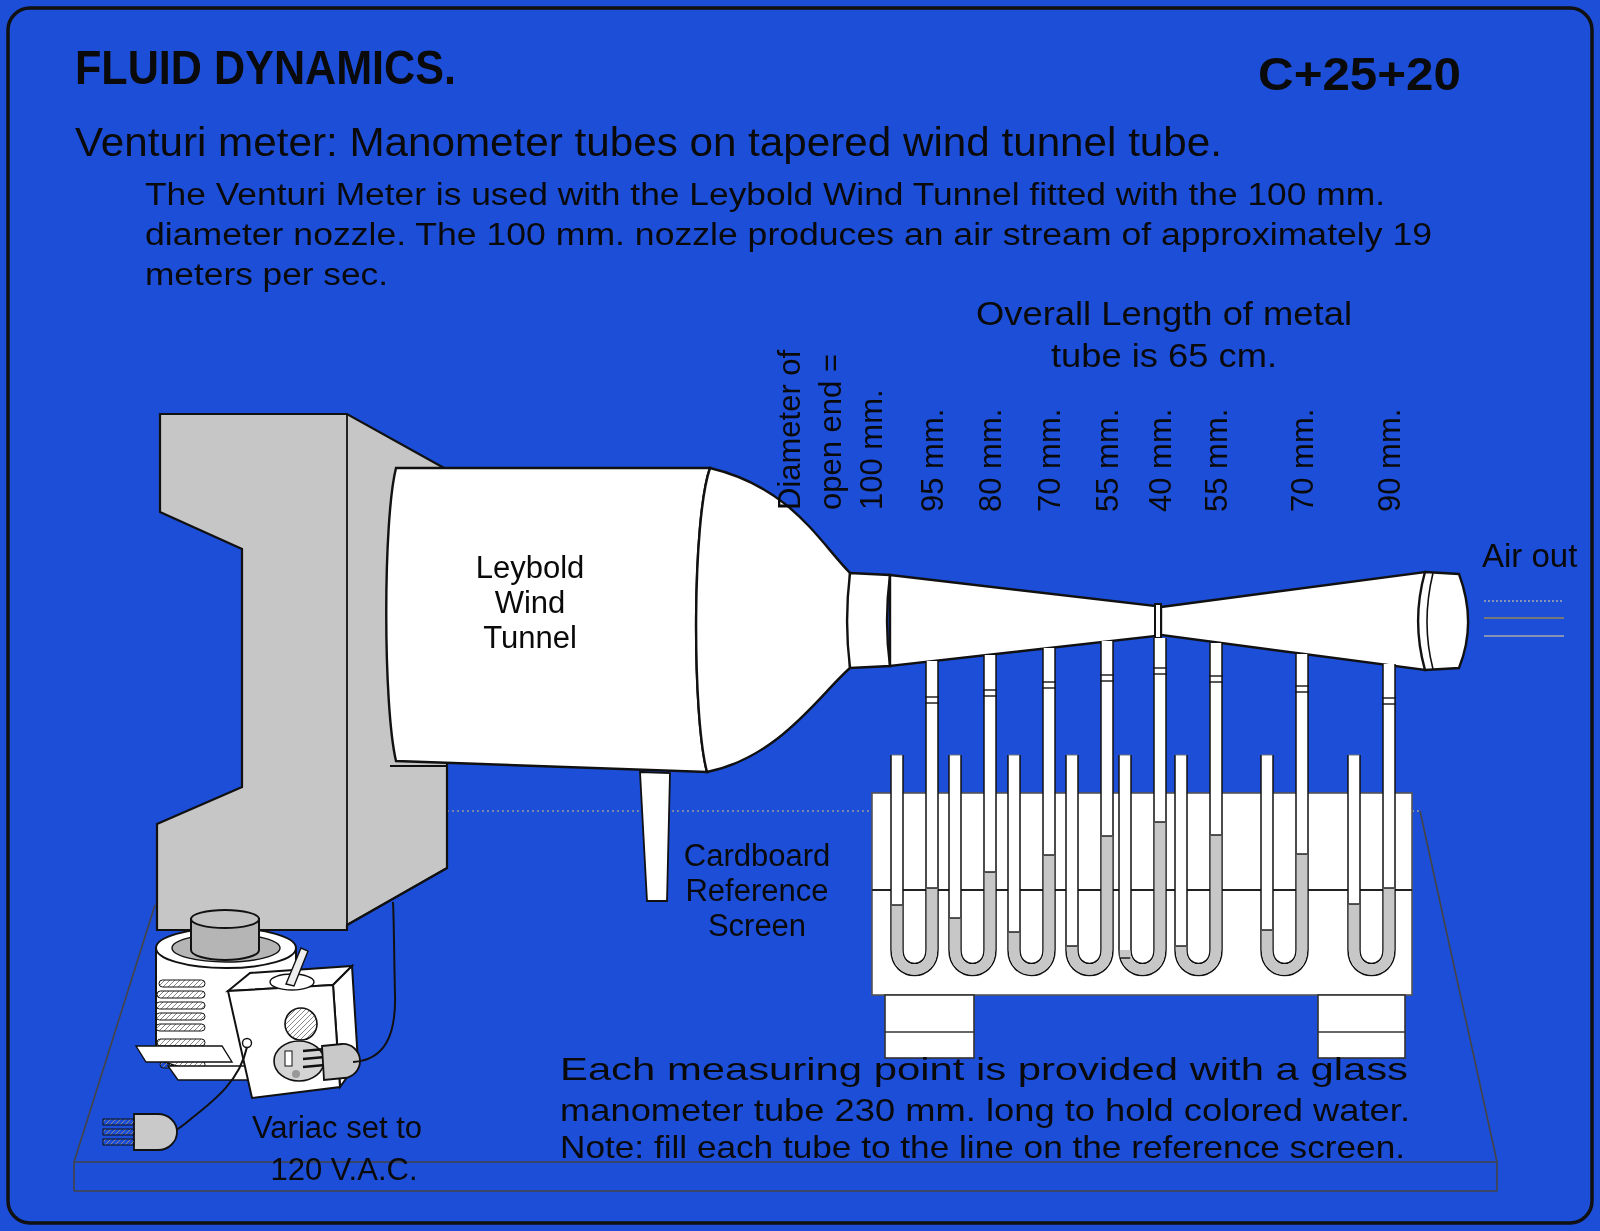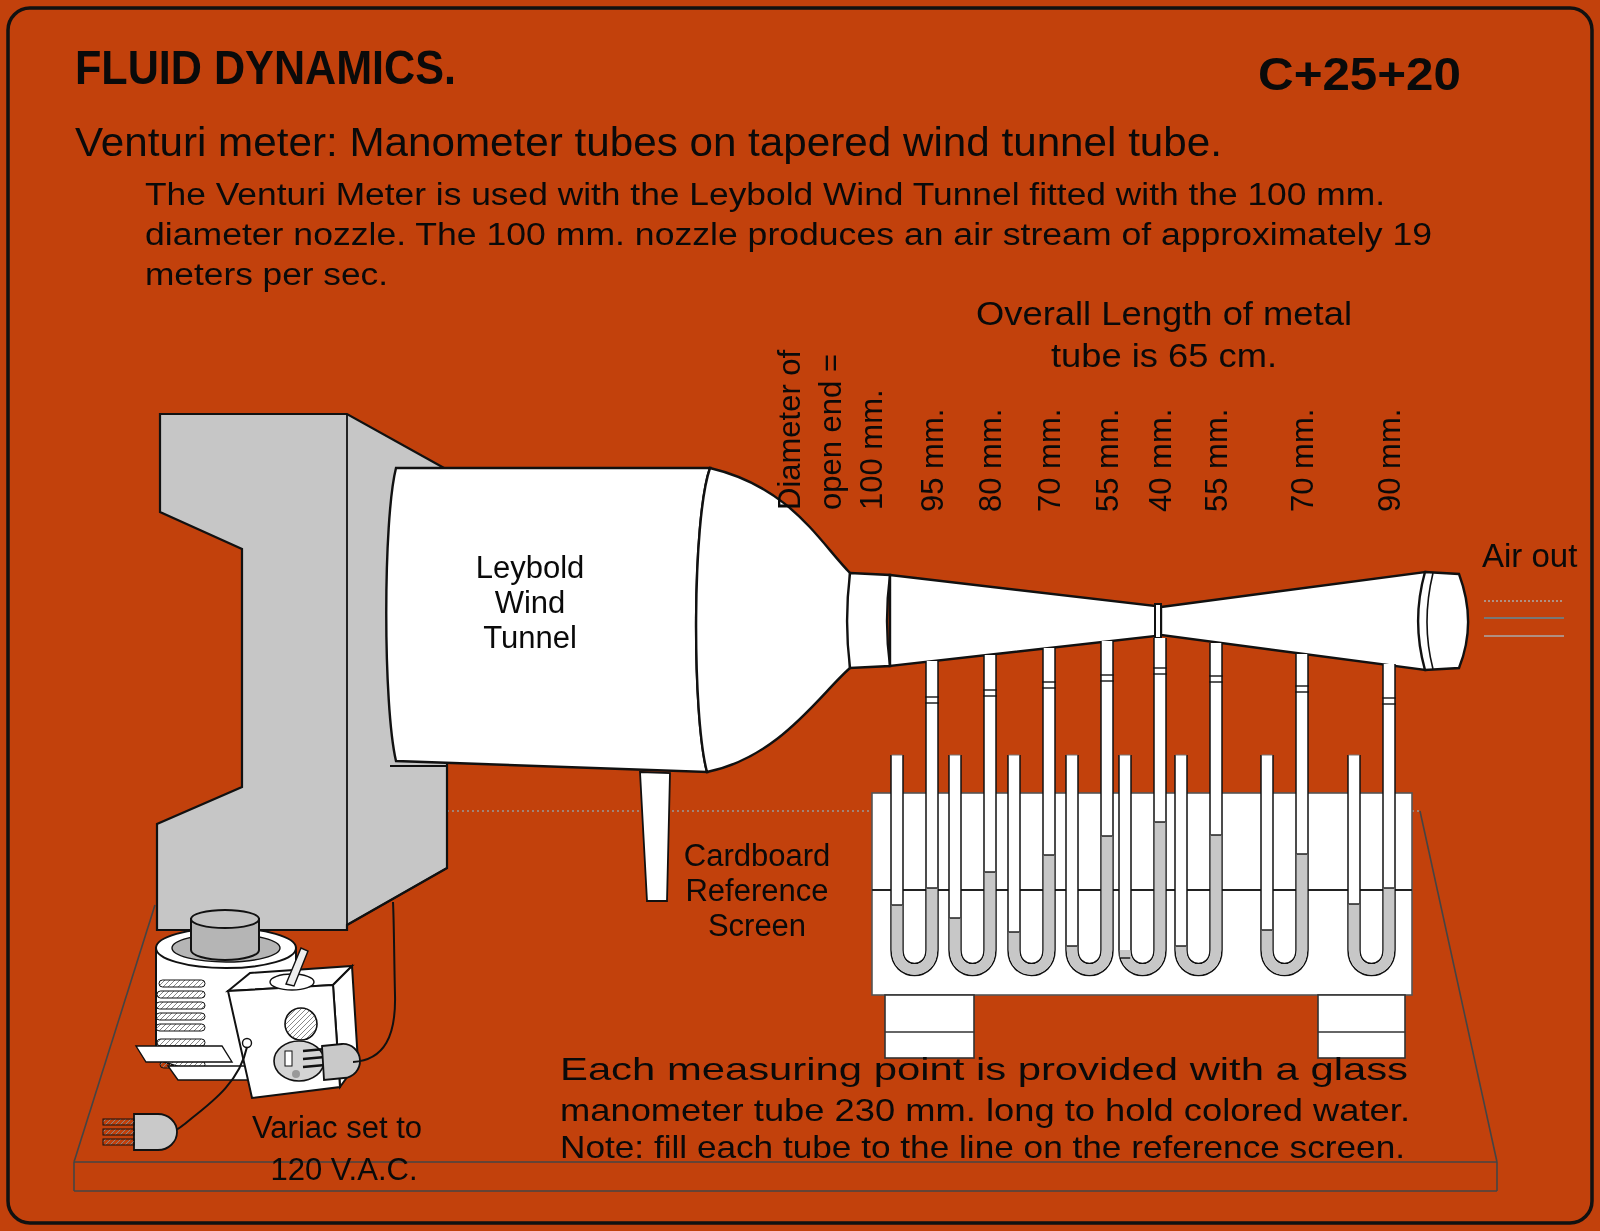--- a/index.html
+++ b/index.html
@@ -1,16 +1,16 @@
 <!DOCTYPE html>
 <html><head>
 <meta charset="utf-8">
 <style>
   html,body{margin:0;padding:0;background:#ffffff;}
-  .page{width:1600px;height:1231px;position:relative;background:#c2410c;
+  .page{width:1600px;height:1231px;position:relative;background:#1d4ed8;
         font-family:"Liberation Sans", sans-serif;}
   svg{position:absolute;left:0;top:0;}
   text{fill:#0a0a0a;}
   .t-bold{font-weight:bold;}
 </style>
 </head>
 <body>
 
 <div class="page">
 <svg width="1600" height="1231" viewBox="0 0 1600 1231">

